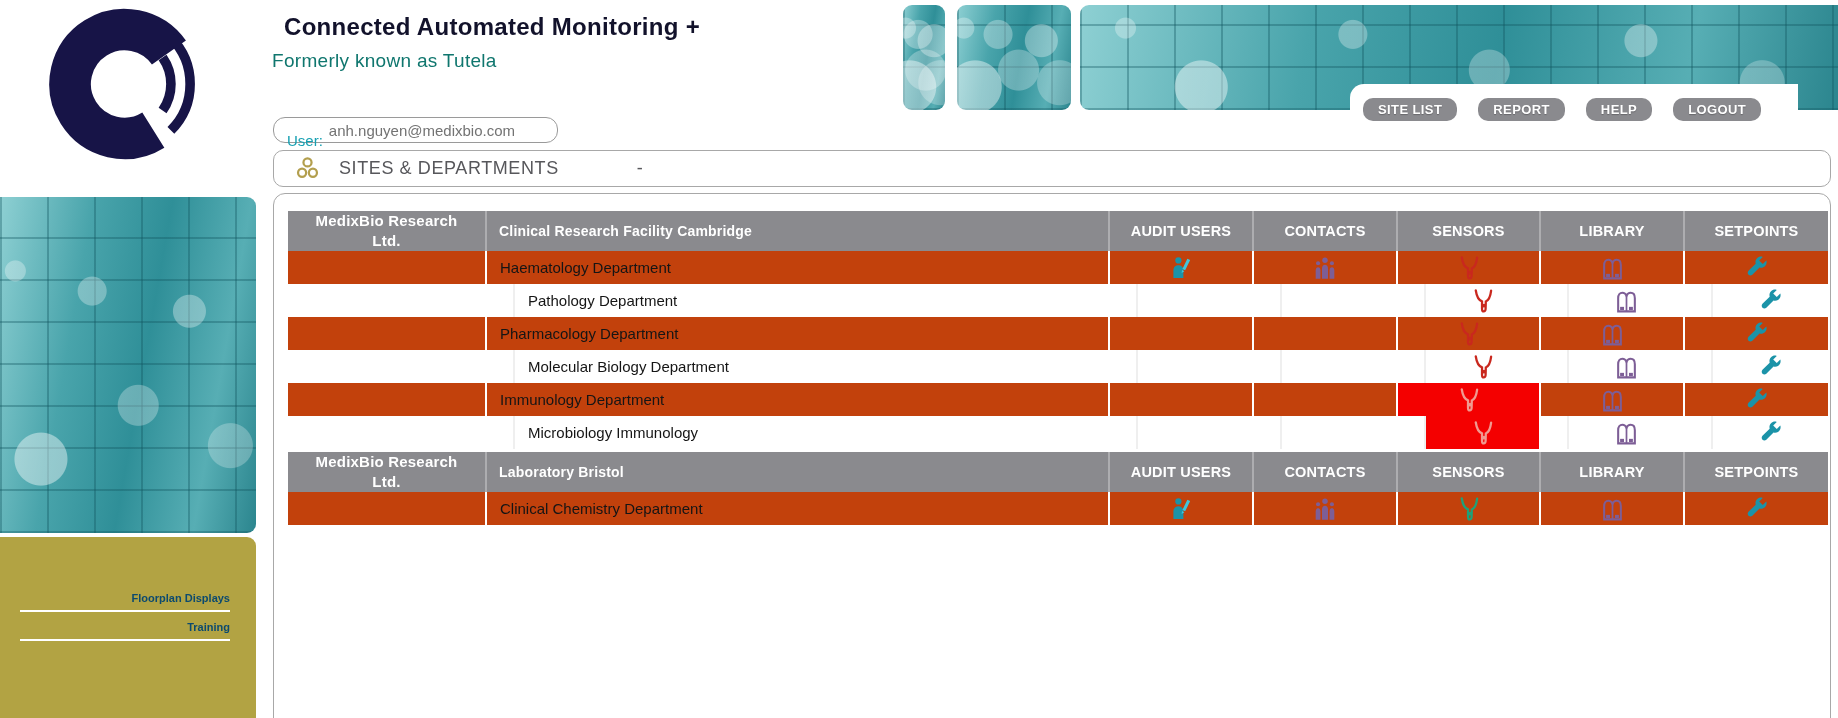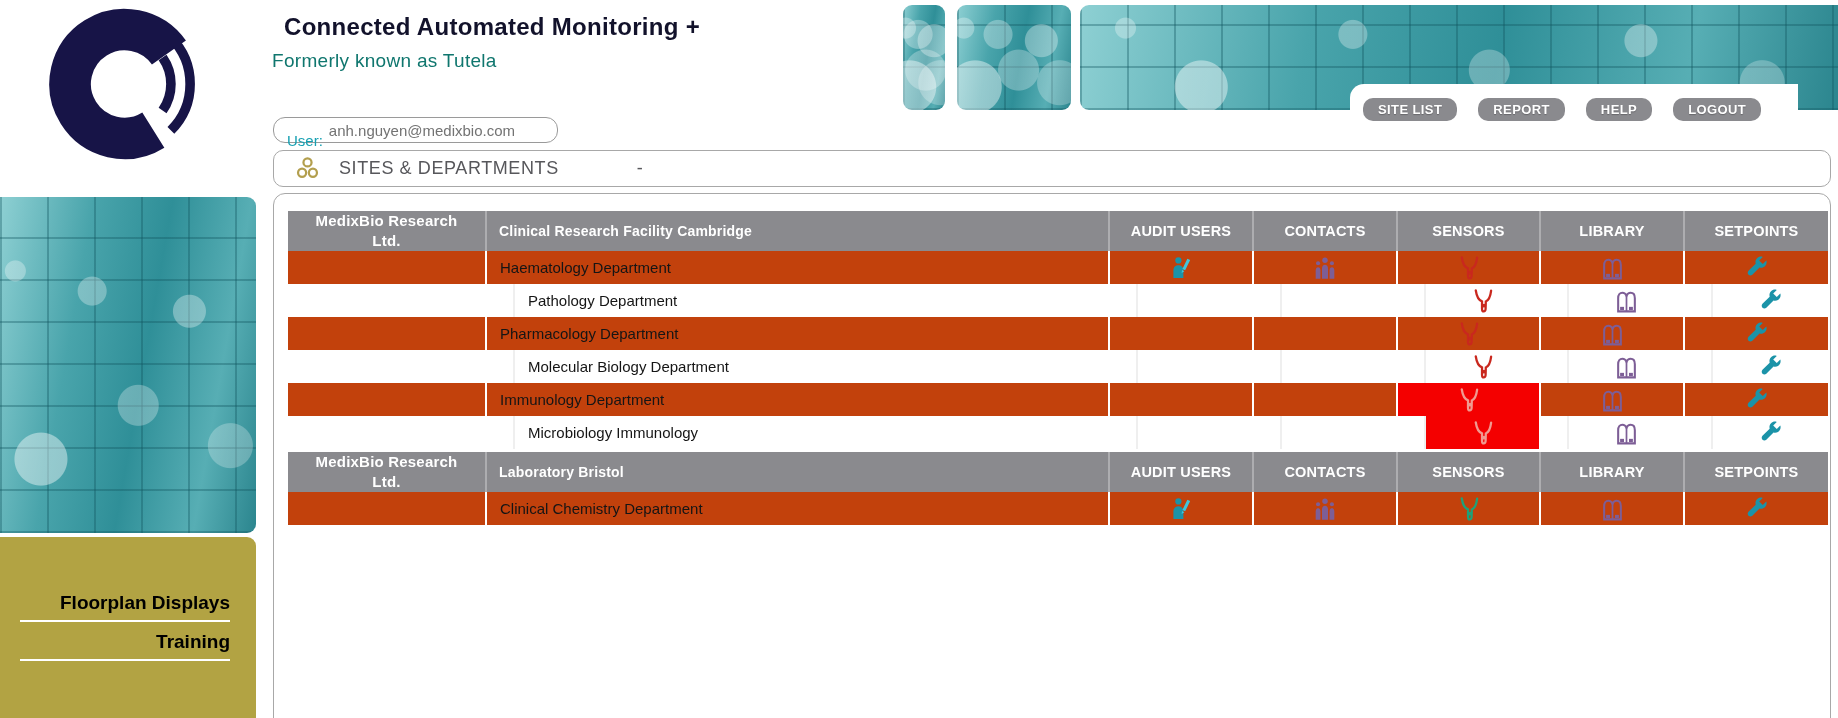--- a/index.html
+++ b/index.html
@@ -42,21 +42,21 @@
   .user-label{color:#16a0b2;margin-right:6px;margin-top:20px;}
   .user-email{color:#737373;}
   .section-bar{position:absolute;left:273px;top:150px;width:1558px;height:37px;border:1.5px solid #a8a8a8;
     border-radius:10px;display:flex;align-items:center;box-sizing:border-box;padding-left:20px;}
   .section-bar .ttl{font-size:18px;color:#57575b;letter-spacing:.6px;margin-left:18px;}
   .section-bar .suffix{font-size:18px;color:#57575b;margin-left:78px;}
   
   .side-art{position:absolute;left:0;top:197px;width:256px;height:336px;border-radius:0 9px 9px 0;}
   .side-menu{position:absolute;left:0;top:537px;width:256px;height:181px;background:#b2a343;
     border-radius:0 9px 0 0;box-sizing:border-box;padding:52px 26px 0 20px;}
-  .side-link{display:block;text-align:right;color:#000000;font-weight:bold;font-size:19px;
+  .side-link{display:block;text-align:right;color:#0c4a6e;font-weight:bold;font-size:11px;
     padding:3px 0 6px;margin-bottom:6px;border-bottom:2px solid #fff;cursor:pointer;text-decoration:none;}
   
   .main-panel{position:absolute;left:273px;top:193px;width:1558px;height:540px;background:#fff;
     border:1.5px solid #a8a8a8;border-radius:12px;box-sizing:border-box;}
   .dept-table{position:absolute;left:14px;top:17px;width:1540px;}
   .grid-row{display:grid;grid-template-columns:197px 623px 144px 144px 143px 144px 145px;}
   .hdr{background:#8a8a8e;color:#fff;font-weight:bold;}
   .hdr .cell{display:flex;align-items:center;justify-content:center;font-size:14.5px;letter-spacing:.2px;
     border-left:2px solid rgba(255,255,255,.30);}
   .hdr .cell:first-child{border-left:none;}

